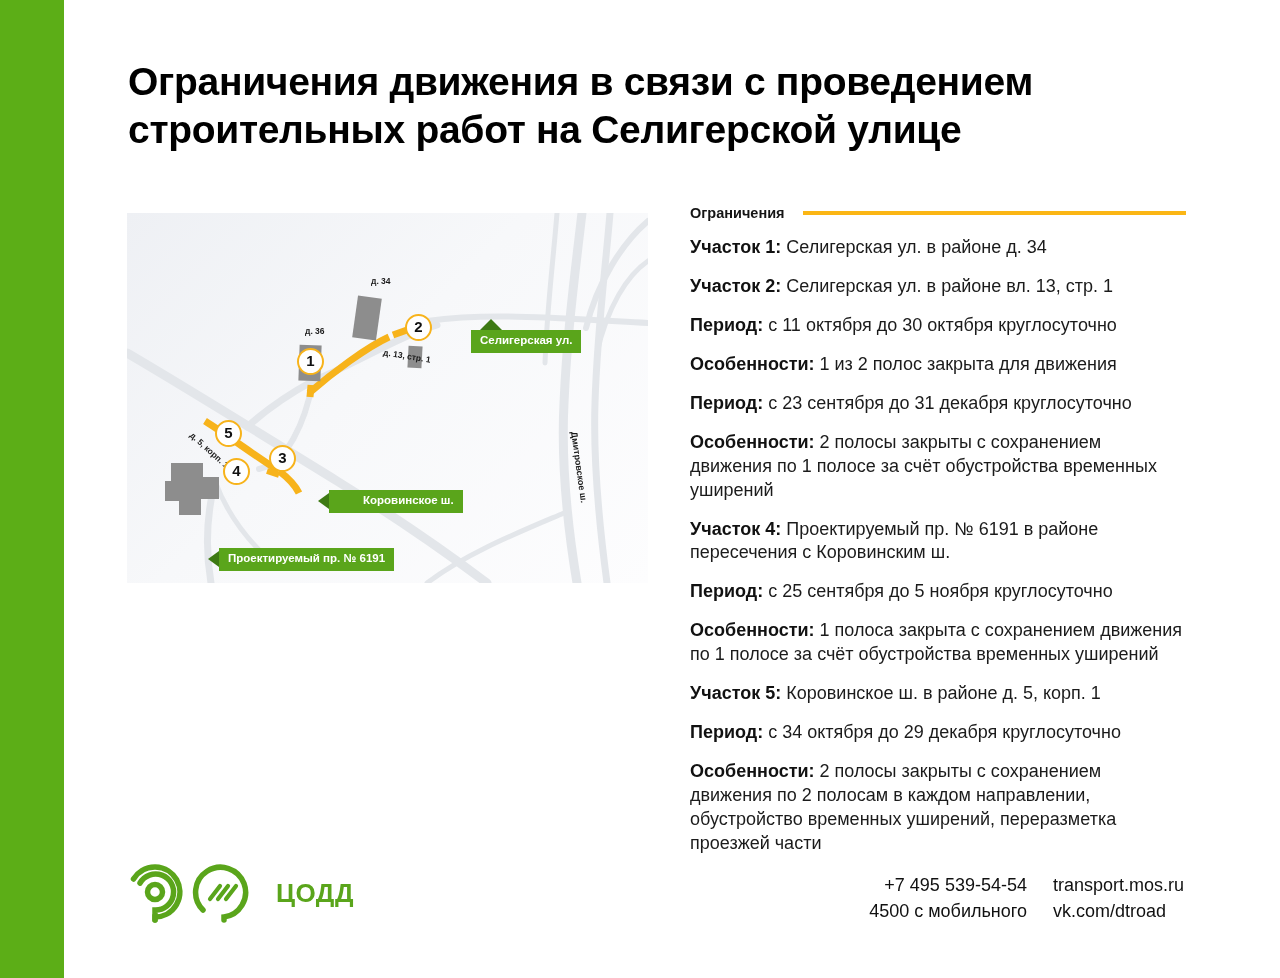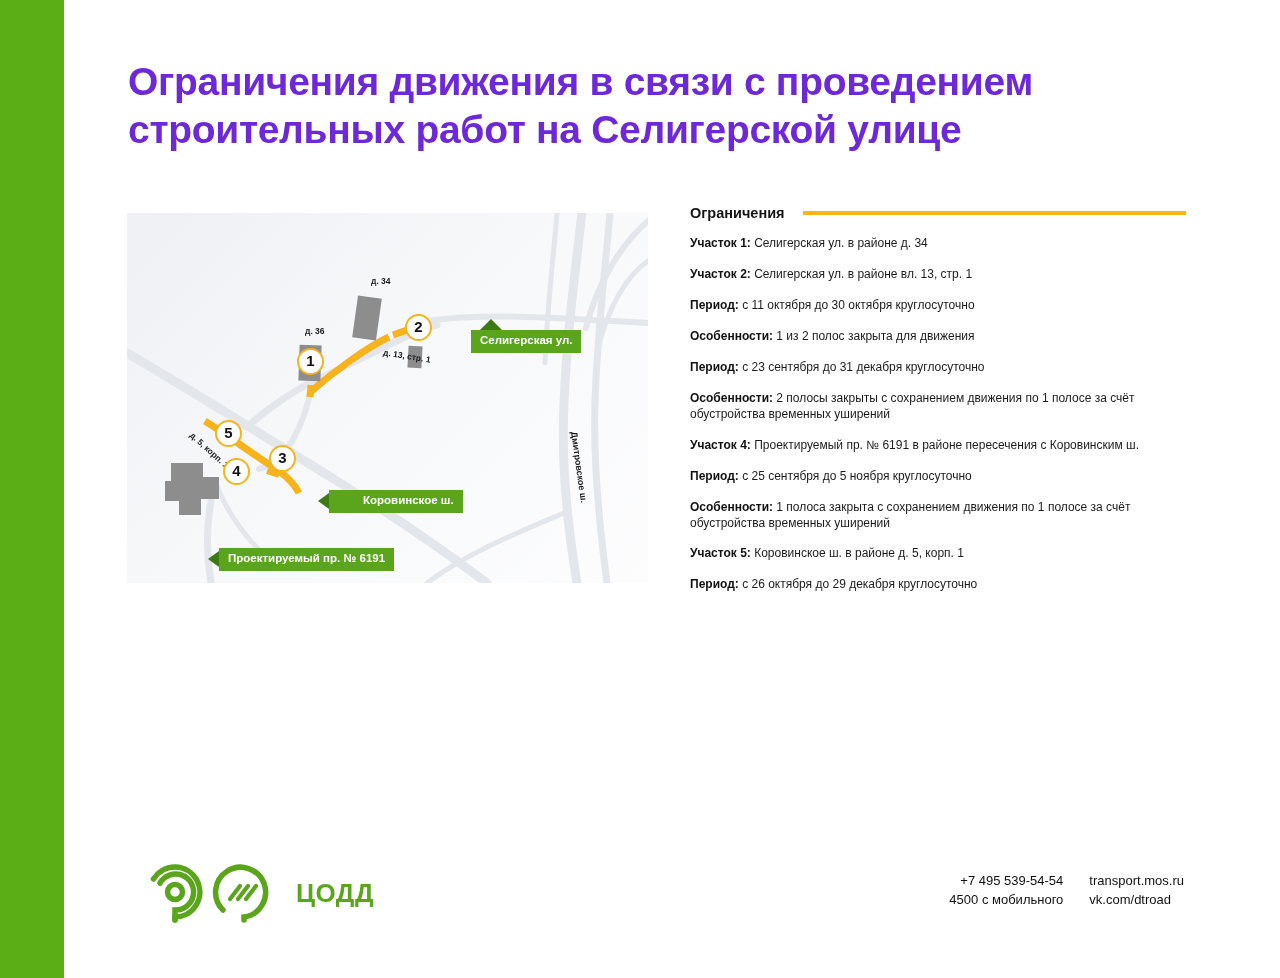--- a/index.html
+++ b/index.html
@@ -27,21 +27,21 @@
 
   
   .title {
     position: absolute;
     left: 128px;
     top: 58px;
     width: 1090px;
     font-size: 39px;
     font-weight: bold;
     line-height: 1.22;
-    color: #6d28d9;
+    color: #000000;
     letter-spacing: -0.3px;
   }
 
   
   .map {
     position: absolute;
     left: 127px;
     top: 213px;
     width: 521px;
     height: 370px;
@@ -129,49 +129,49 @@
     font-weight: bold;
     color: #151515;
     white-space: nowrap;
   }
   .info-rule {
     flex: 1;
     height: 4px;
     background: #fbb615;
   }
   .info-row {
-    font-size: 12px;
+    font-size: 18px;
     line-height: 1.33;
     color: #1b1b1b;
     margin-bottom: 15px;
   }
   .info-row b { font-weight: bold; color: #111111; }
 
   
   .logo {
     position: absolute;
-    left: 144px;
+    left: 124px;
     top: 862px;
     display: flex;
     align-items: center;
   }
   .logo-word {
     font-size: 26px;
     font-weight: bold;
     color: #5aa51b;
     letter-spacing: 0.5px;
     margin-left: 12px;
   }
   .contacts {
     position: absolute;
     right: 96px;
     top: 872px;
     display: flex;
     gap: 26px;
-    font-size: 13px;
+    font-size: 18px;
     line-height: 1.45;
     color: #111111;
   }
   .contacts .col-phone { text-align: right; }
   .contacts .col-web { text-align: left; }
 </style>
 </head>
 <body>
 
 <div class="side-bar"></div>
@@ -265,21 +265,22 @@
       <div class="info-row"><b>Участок 1:</b><span> Селигерская ул. в районе д. 34</span></div>
       <div class="info-row"><b>Участок 2:</b><span> Селигерская ул. в районе вл. 13, стр. 1</span></div>
       <div class="info-row"><b>Период:</b><span> с 11 октября до 30 октября круглосуточно</span></div>
       <div class="info-row"><b>Особенности:</b><span> 1 из 2 полос закрыта для движения</span></div>
       <div class="info-row"><b>Период:</b><span> с 23 сентября до 31 декабря круглосуточно</span></div>
       <div class="info-row"><b>Особенности:</b><span> 2 полосы закрыты с сохранением движения по 1 полосе за счёт обустройства временных уширений</span></div>
       <div class="info-row"><b>Участок 4:</b><span> Проектируемый пр. № 6191 в районе пересечения с Коровинским ш.</span></div>
       <div class="info-row"><b>Период:</b><span> с 25 сентября до 5 ноября круглосуточно</span></div>
       <div class="info-row"><b>Особенности:</b><span> 1 полоса закрыта с сохранением движения по 1 полосе за счёт обустройства временных уширений</span></div>
       <div class="info-row"><b>Участок 5:</b><span> Коровинское ш. в районе д. 5, корп. 1</span></div>
-      <div class="info-row"><b>Период:</b><span> с 26 октября до 29 декабря круглосуточно</span></div>
+      <div class="info-row"><b>Период:</b><span> с 34 октября до 29 декабря круглосуточно</span></div>
+      <div class="info-row"><b>Особенности:</b><span> 2 полосы закрыты с сохранением движения по 2 полосам в каждом направлении, обустройство временных уширений, переразметка проезжей части</span></div>
     </div>
 </div>
 
 <div class="logo">
   <svg width="140" height="62" viewBox="0 0 140 62">
     <g fill="none" stroke="#5aa51b">
 
       <path d="M 31 4 A 26 26 0 1 0 31 56 A 26 26 0 1 0 31 4 M 31 56 L 31 58" stroke-width="0"></path>
       <path d="M 9.5 17 A 25 25 0 1 1 31 55 L 31 58" stroke-width="5.5" stroke-linecap="round"></path>
       <path d="M 16 21 A 18 18 0 1 1 31 48 L 31 58" stroke-width="5.5" stroke-linecap="round"></path>

